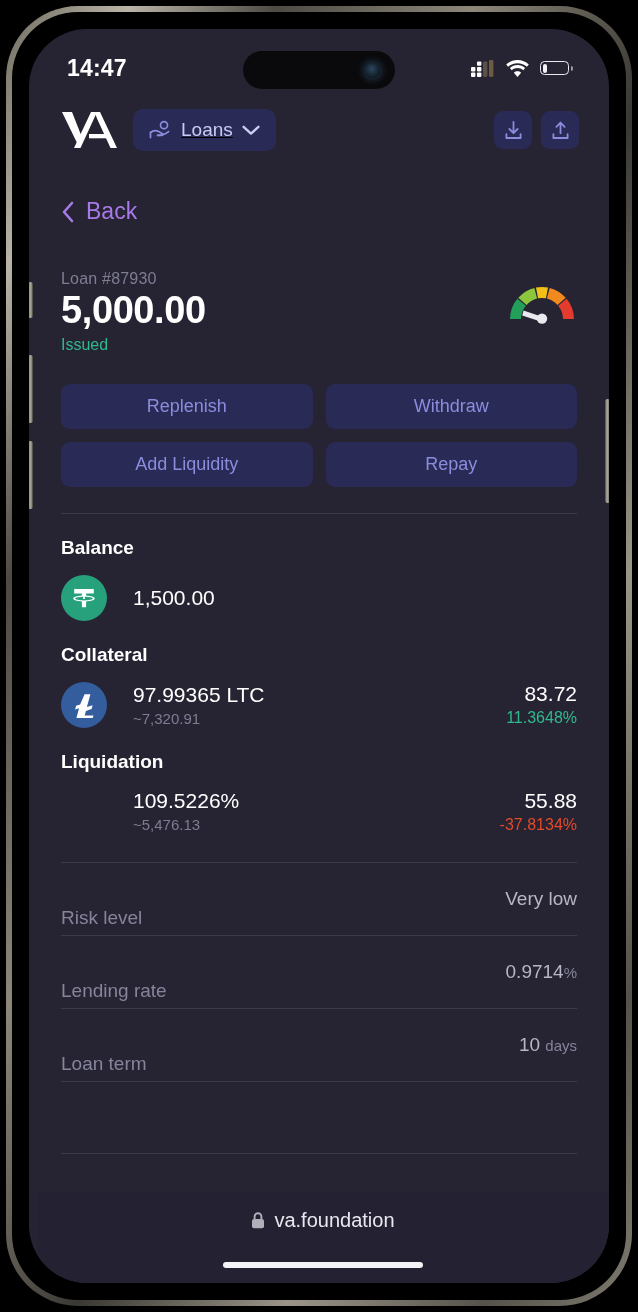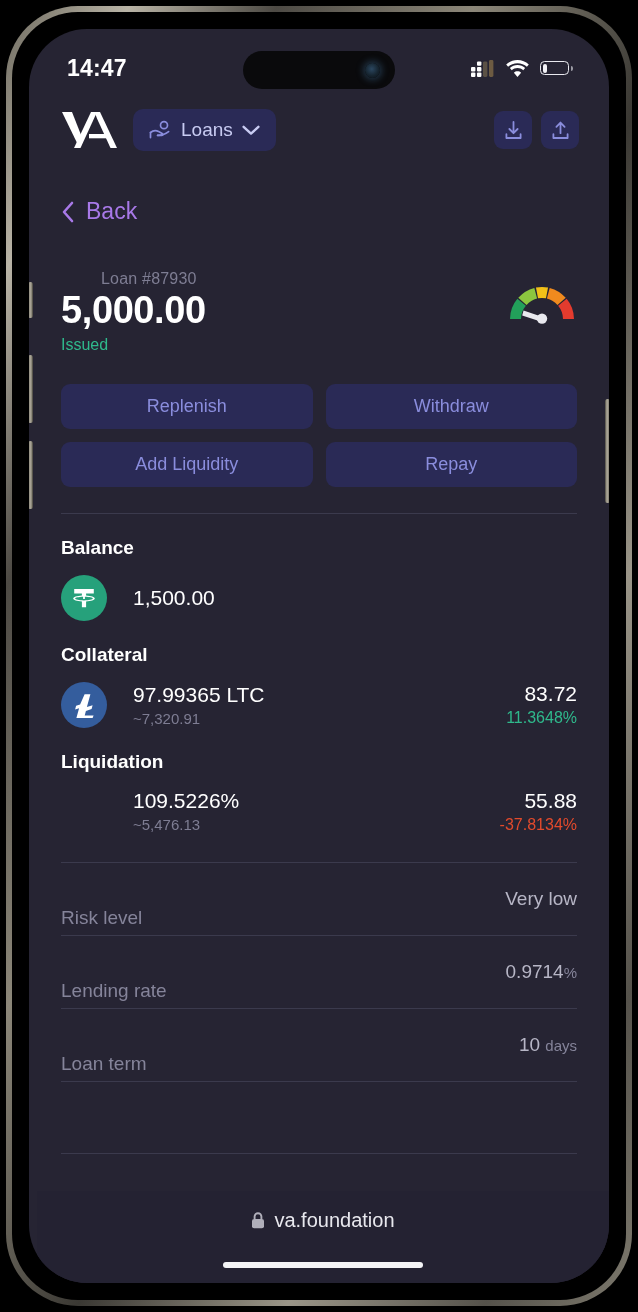--- a/index.html
+++ b/index.html
@@ -70,20 +70,21 @@
     width:29px; height:14px; border:1.6px solid #e9e9ef; border-radius:4.5px;
     padding:1.5px; display:flex; align-items:center;
   }
   #battery-fill{ height:100%; width:18%; background:#f2f2f7; border-radius:2px; }
   #battery-tip{ width:2px; height:5px; background:#9b9ba5; border-radius:0 2px 2px 0; }
 
   
   #app-header{
     display:flex; align-items:center; gap:14px;
     padding:16px 30px 0 32px;
+    text-decoration:underline;
   }
   #va-logo{ flex:0 0 auto; }
   #loans-pill{
     display:flex; align-items:center; gap:9px;
     background:#262croak; background:#2a2a56;
     border-radius:10px; padding:10px 16px;
     cursor:pointer;
   }
   #loans-label{ color:#c8cbf2; font-size:19px; }
   .chev{ display:block; }
@@ -99,21 +100,21 @@
   #content{ padding:0 32px; }
 
   #back-row{
     display:flex; align-items:center; gap:11px;
     margin-top:47px; cursor:pointer;
   }
   #back-label{ color:#a879e8; font-size:23px; }
 
   #loan-head{ display:flex; align-items:flex-start; margin-top:45px; }
   #loan-head-left{ flex:1; }
-  #loan-id{ color:#7e7d93; font-size:16px; letter-spacing:.2px;margin-left:40px; }
+  #loan-id{ color:#7e7d93; font-size:16px; letter-spacing:.2px; }
   #loan-amount{ color:#fff; font-size:38px; font-weight:700; letter-spacing:-.4px; margin-top:3px; line-height:1.05; }
   #loan-status{ color:#2fb98c; font-size:16px; margin-top:5px; }
   #gauge-wrap{ padding-top:14px; }
 
   
   #actions-grid{
     display:grid; grid-template-columns:1fr 1fr; gap:13px;
     margin-top:30px;
   }
   .action-btn{

